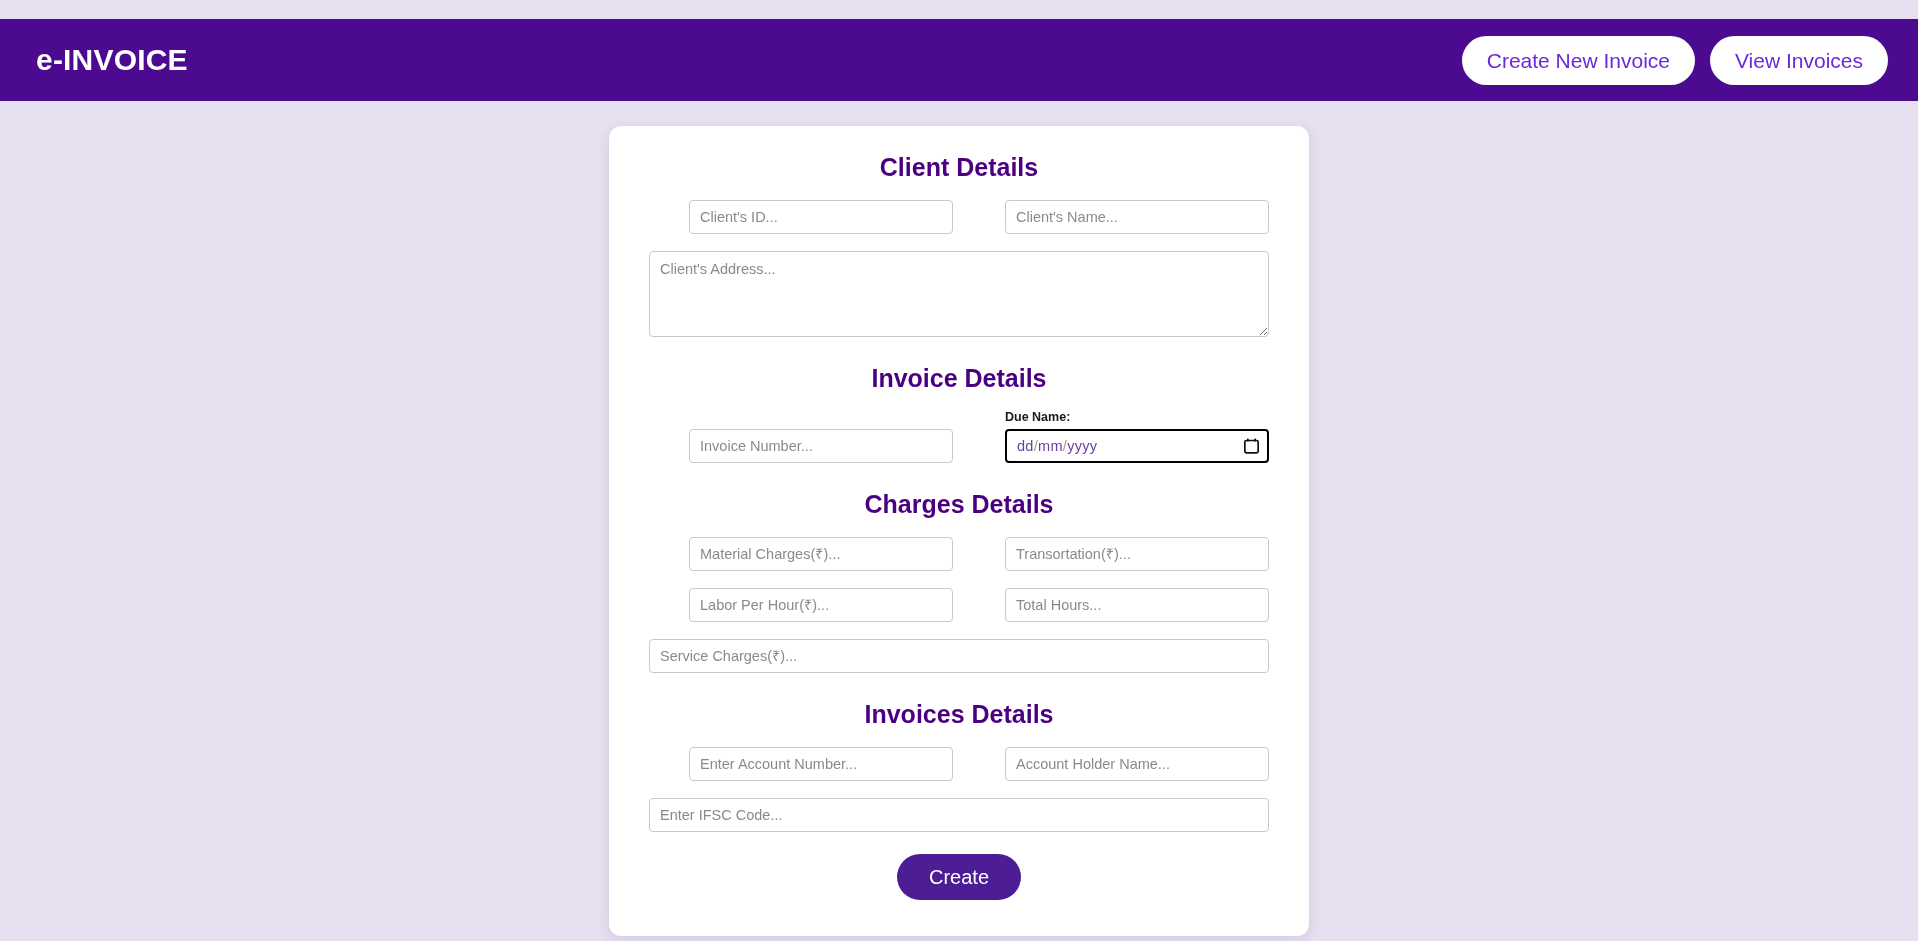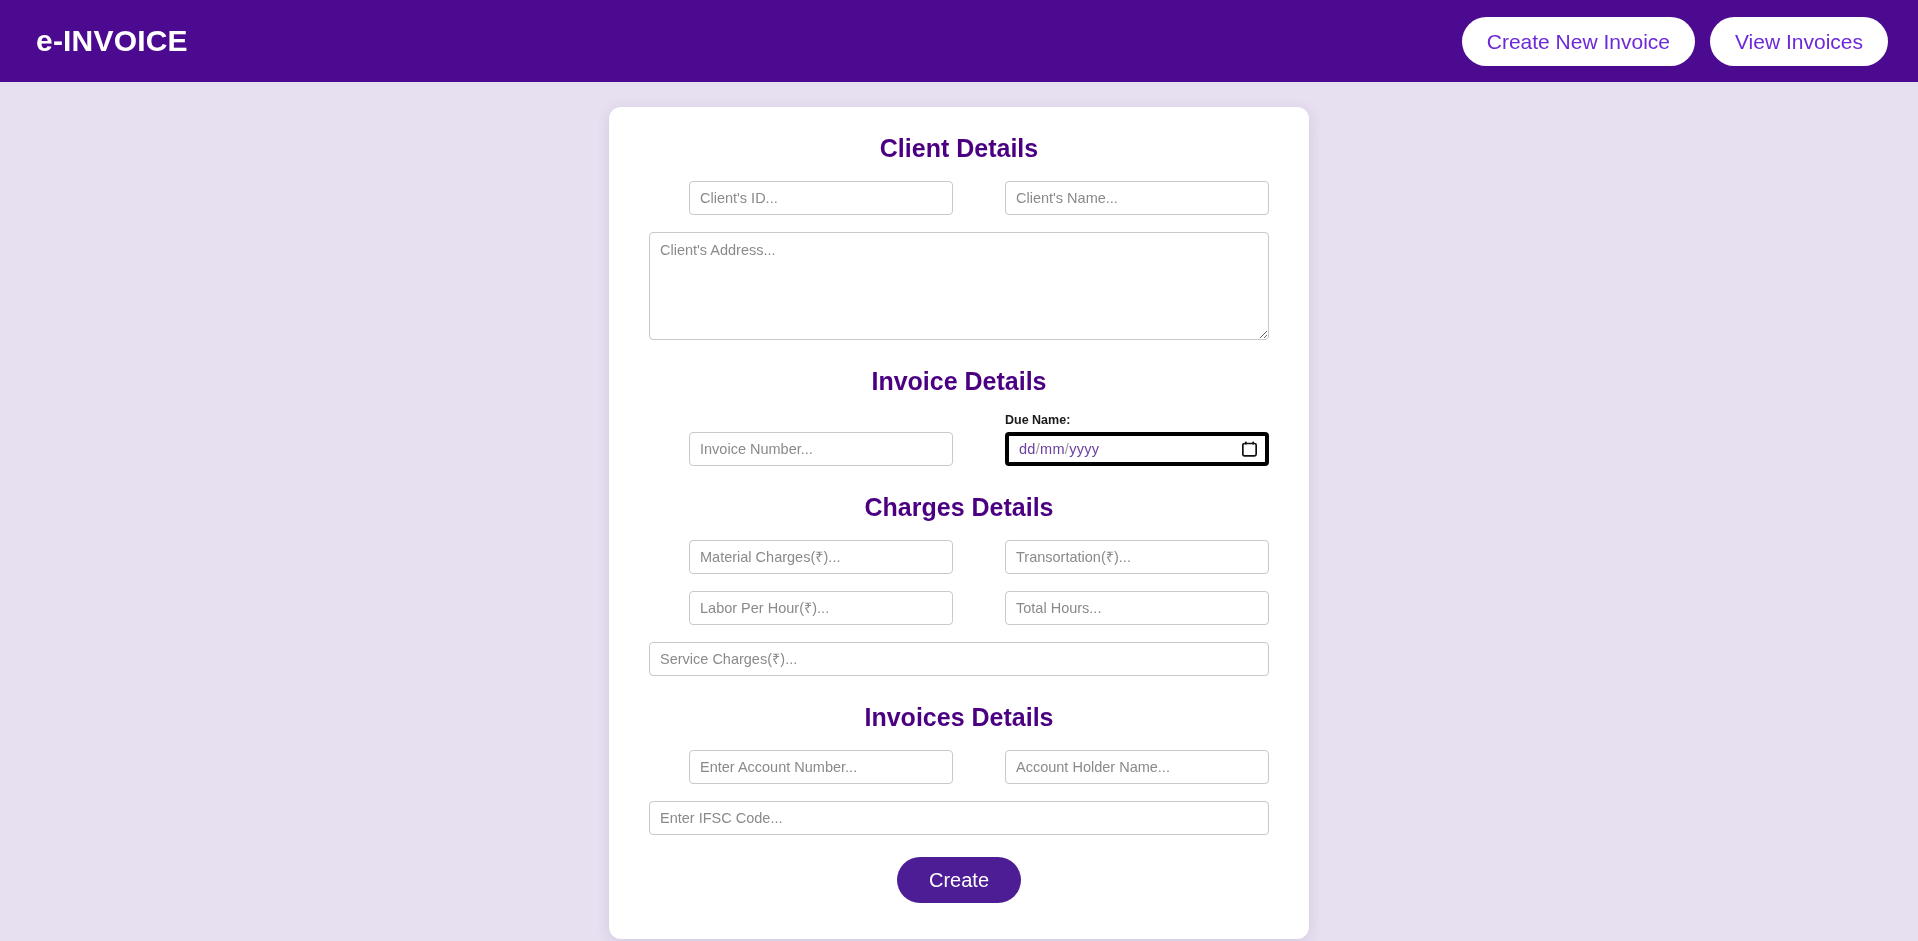--- a/index.html
+++ b/index.html
@@ -19,20 +19,21 @@
   
   .navbar {
     height: 82px;
     background: #4b0a8f;
     display: flex;
     align-items: center;
     justify-content: space-between;
     padding: 0 30px 0 36px;
     position: relative;
     z-index: 5;
+    margin-top: 19px;
   }
   .brand {
     color: #ffffff;
     font-size: 30px;
     font-weight: bold;
     letter-spacing: 0.2px;
     line-height: 1;
     user-select: none;
   }
   .nav-actions {
@@ -95,42 +96,42 @@
     background: #ffffff;
     font-family: "Liberation Sans", sans-serif;
     font-size: 14.5px;
     color: #333333;
     padding: 6px 10px;
     outline: none;
   }
   .field::placeholder { color: #8a8a8a; opacity: 1; }
 
   textarea.field {
-    height: 108px;
+    height: 86px;
     resize: vertical;
     padding-top: 8px;
     line-height: 1.3;
     display: block;
   }
 
   
   .date-wrap { display: flex; flex-direction: column; }
   .date-label {
     font-size: 12.5px;
     font-weight: bold;
     color: #1a1a1a;
     line-height: 1;
     margin-bottom: 5px;
   }
   .date-field {
     position: relative;
     display: flex;
     align-items: center;
     height: 34px;
-    border: 4px solid #000000;
+    border: 2px solid #000000;
     border-radius: 4px;
     background: #ffffff;
     padding: 0 8px 0 10px;
     cursor: text;
   }
   .date-text {
     font-family: "Liberation Sans", sans-serif;
     font-size: 14.5px;
     color: #6b3fa0;
     letter-spacing: 0.3px;

